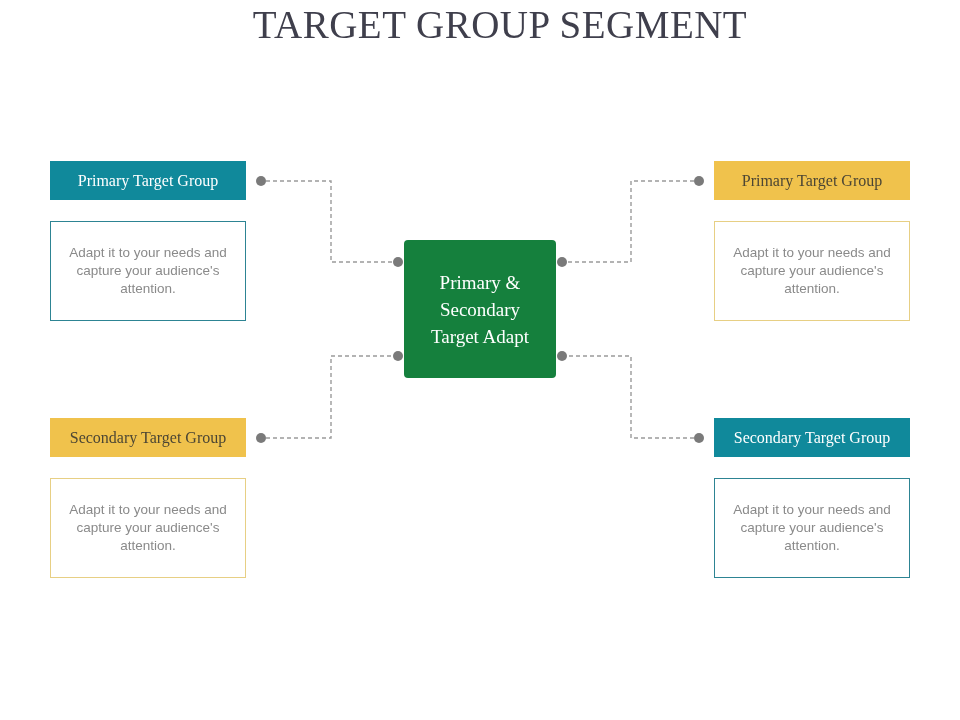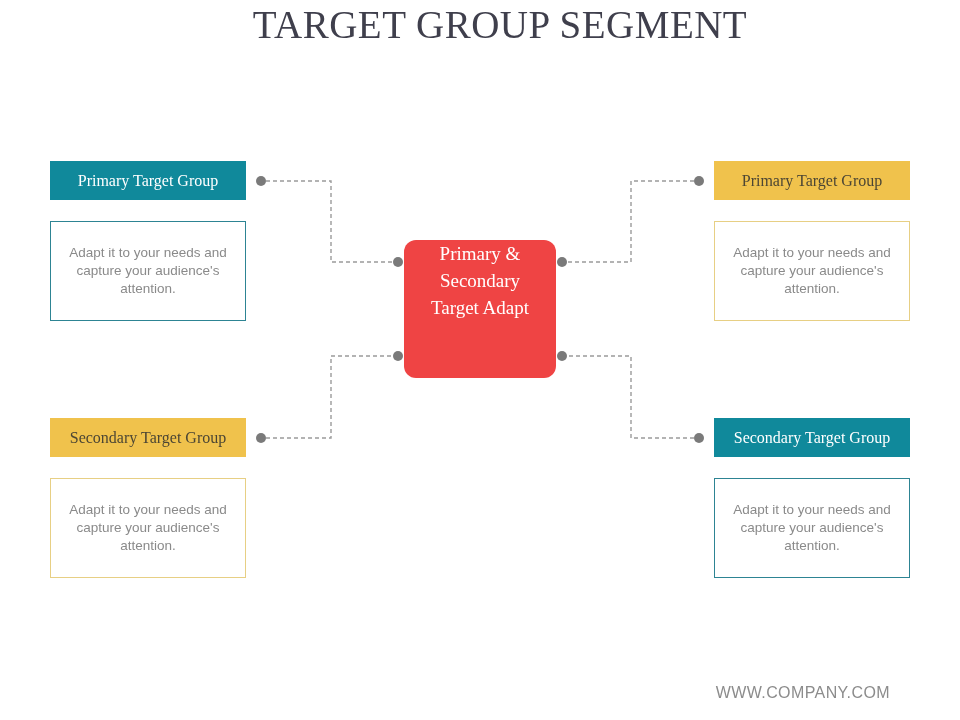--- a/index.html
+++ b/index.html
@@ -102,23 +102,24 @@
   #card-top-right   { left: 714px; top: 161px; }
   #card-bottom-right{ left: 714px; top: 418px; }
 
   
   #center-node {
     position: absolute;
     left: 404px;
     top: 240px;
     width: 152px;
     height: 138px;
-    background: #ef4444;
-    border-radius: 12px;
+    background: #15803d;
+    border-radius: 4px;
     display: flex;
+    align-items: center;
     justify-content: center;
   }
   #center-node-label {
     font-family: "Liberation Serif", serif;
     font-size: 19px;
     line-height: 27px;
     color: #ffffff;
     text-align: center;
   }
 
@@ -189,15 +190,14 @@
   </div>
 
   <div id="center-node">
     <div id="center-node-label">
       <span>Primary &amp;</span><br>
       <span>Secondary</span><br>
       <span>Target Adapt</span>
     </div>
   </div>
 
-  <div id="footer-url">WWW.COMPANY.COM</div>
 
 </div>
 
 </body></html>

